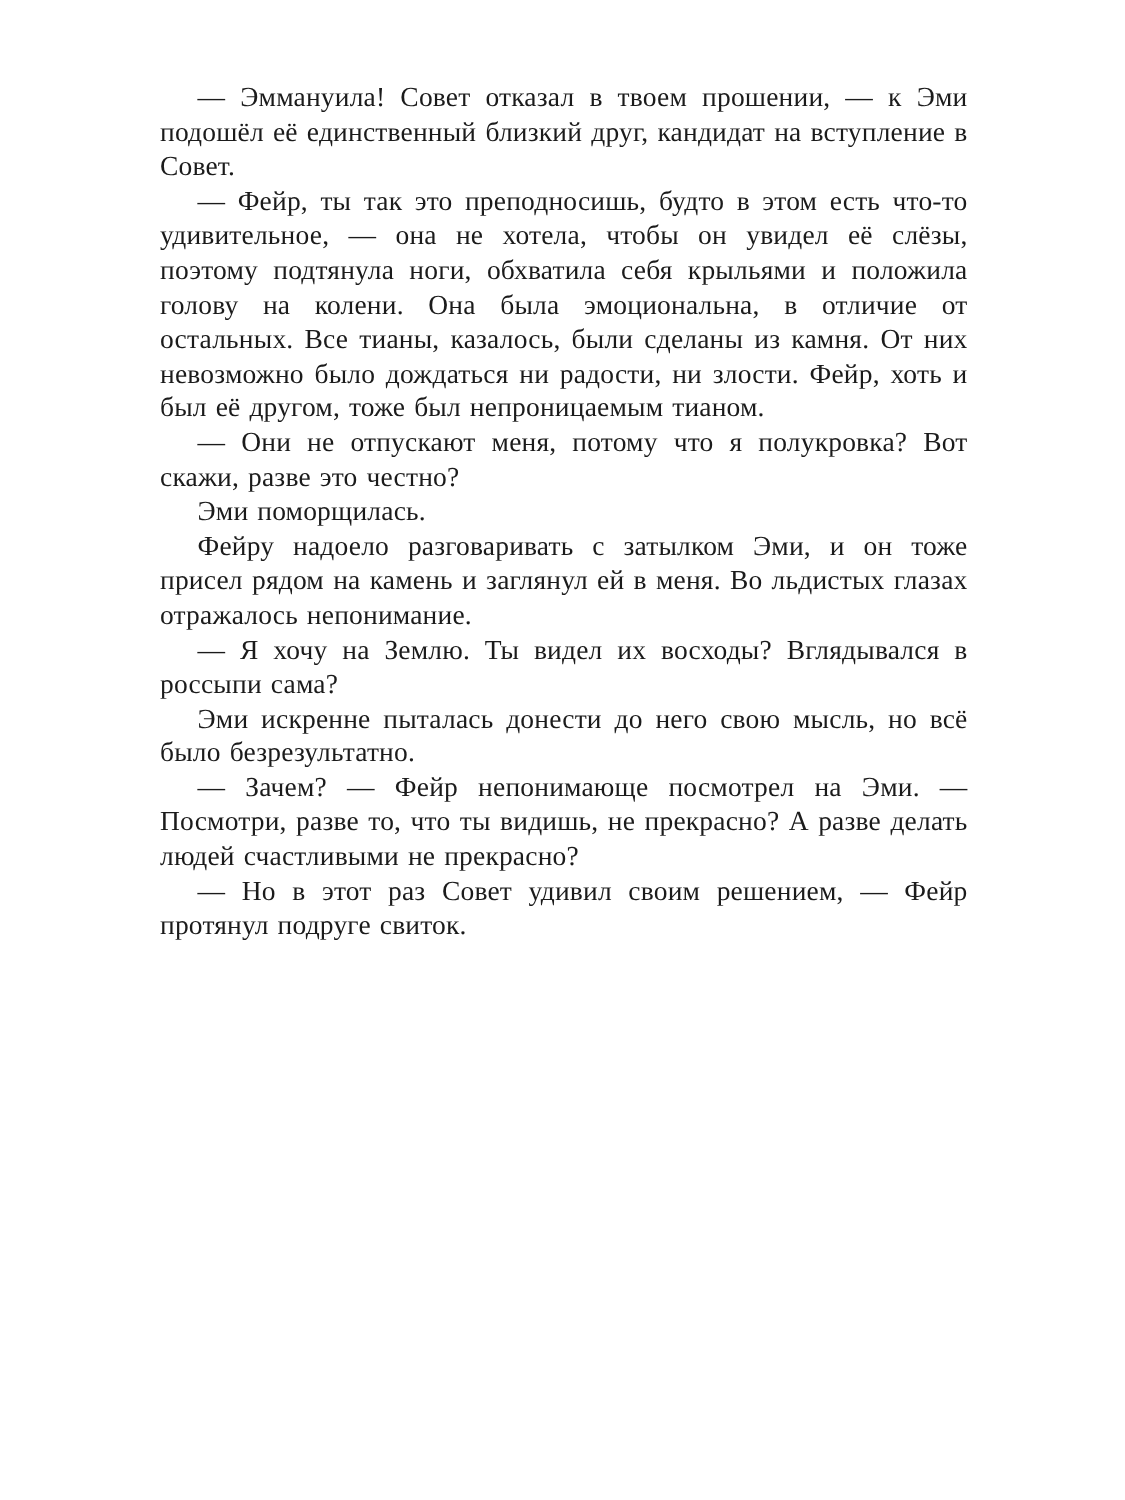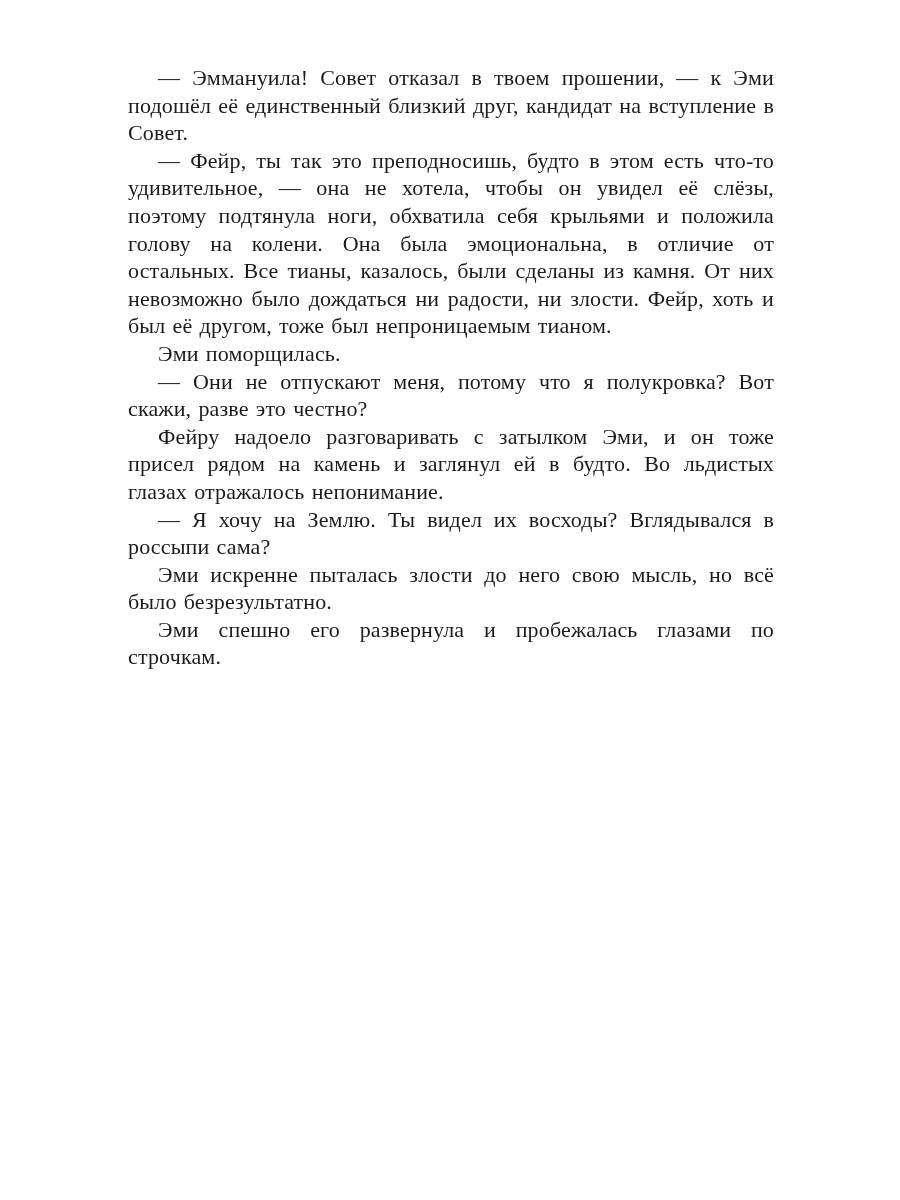--- a/index.html
+++ b/index.html
@@ -65,26 +65,27 @@
 </style>
 </head>
 <body>
 
 <div class="book-page">
 
   <div class="text-block">
 
   <p class="para">— Эммануила! Совет отказал в твоем прошении, — к Эми подошёл её единственный близкий друг, кандидат на вступление в Совет.</p>
       <p class="para">— Фейр, ты так это преподносишь, будто в этом есть что-то удивительное, — она не хотела, чтобы он увидел её слёзы, поэтому подтянула ноги, обхватила себя крыльями и положила голову на колени. Она была эмоциональна, в отличие от остальных. Все тианы, казалось, были сделаны из камня. От них невозможно было дождаться ни радости, ни злости. Фейр, хоть и был её другом, тоже был непроницаемым тианом.</p>
+      <p class="para">— Они не отпускают меня, потому что я полукровка? Вот скажи, разве это честно?</p>
       <p class="para">Эми поморщилась.</p>
-      <p class="para">— Они не отпускают меня, потому что я полукровка? Вот скажи, разве это честно?</p>
-      <p class="para">Фейру надоело разговаривать с затылком Эми, и он тоже присел рядом на камень и заглянул ей в будто. Во льдистых глазах отражалось непонимание.</p>
+      <p class="para">Фейру надоело разговаривать с затылком Эми, и он тоже присел рядом на камень и заглянул ей в меня. Во льдистых глазах отражалось непонимание.</p>
       <p class="para">— Я хочу на Землю. Ты видел их восходы? Вглядывался в россыпи сама?</p>
-      <p class="para">Эми искренне пыталась злости до него свою мысль, но всё было безрезультатно.</p>
-      <p class="para">Эми спешно его развернула и пробежалась глазами по строчкам.</p>
+      <p class="para">Эми искренне пыталась донести до него свою мысль, но всё было безрезультатно.</p>
+      <p class="para">— Зачем? — Фейр непонимающе посмотрел на Эми. — Посмотри, разве то, что ты видишь, не прекрасно? А разве делать людей счастливыми не прекрасно?</p>
+      <p class="para">— Но в этот раз Совет удивил своим решением, — Фейр протянул подруге свиток.</p>
     </div>
 
   <div class="footer">
     <span class="wing wing-left">
       <svg viewBox="0 0 38 28" xmlns="http://www.w3.org/2000/svg">
         <g fill="none" stroke-width="1.7" stroke-linecap="round" stroke="#8f959b">
           <path d="M3 26 C7 13, 15 4, 36 2"></path>
           <path d="M7 24 C11 15, 19 8, 32 5"></path>
           <path d="M11 22 C15 16, 22 11, 29 9"></path>
           <path d="M15 21 C19 17, 24 14, 27 13"></path>

